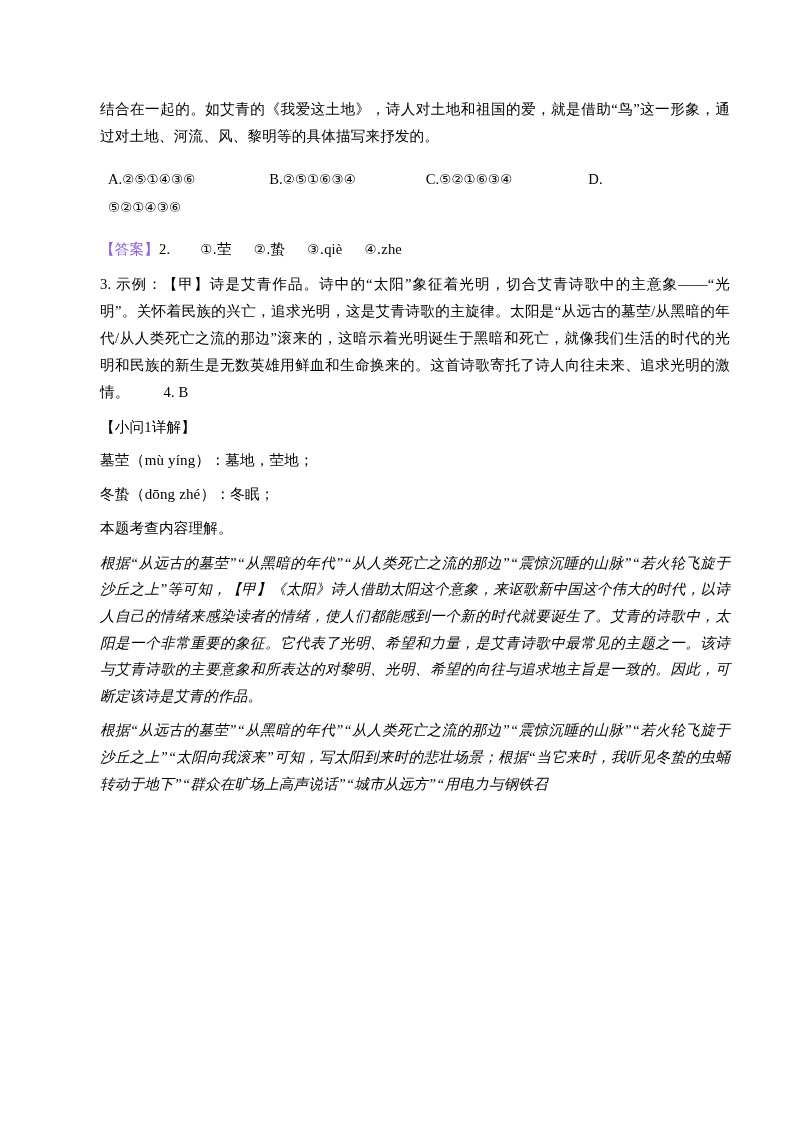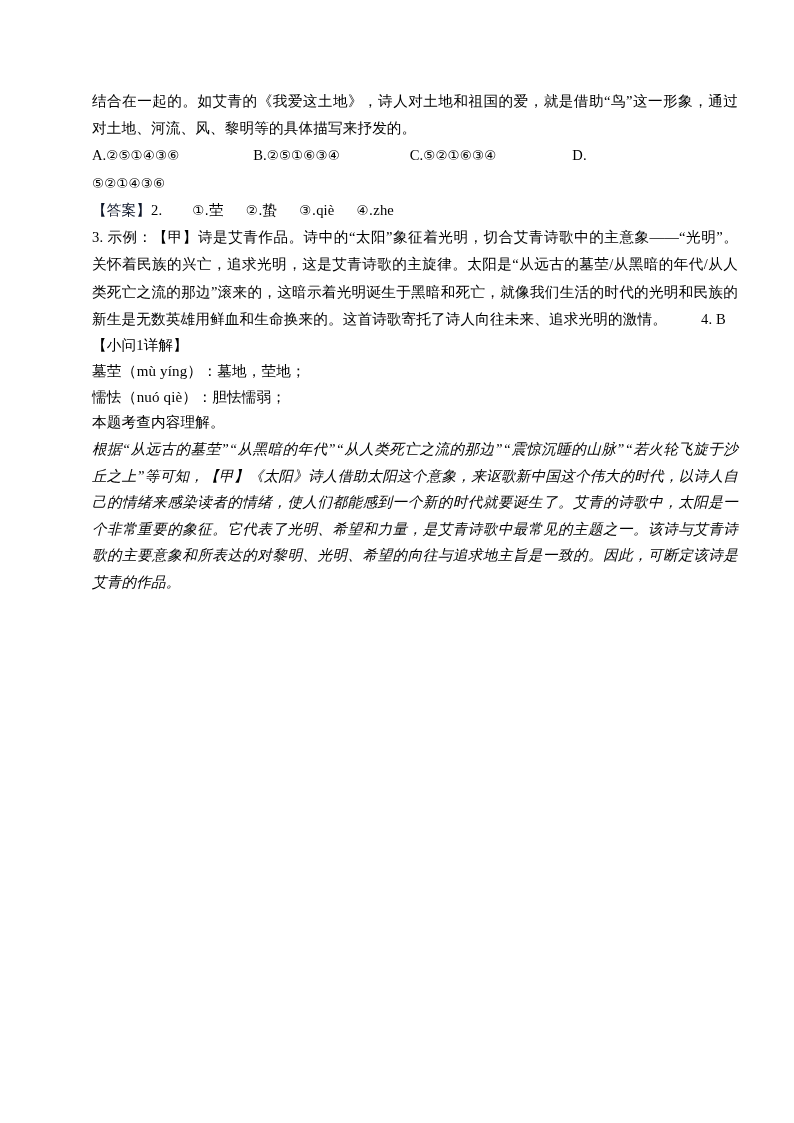--- a/index.html
+++ b/index.html
@@ -22,21 +22,21 @@
     height: 1123px;
     box-sizing: border-box;
     padding: 88px 56px 0 92px;
     background: #ffffff;
   }
   .doc {
     width: 646px;
   }
   
   .p {
-    margin: 0;
+    margin: 8px;
     font-size: 14.6px;
     line-height: 27.2px;
     letter-spacing: 0.15px;
     text-align: justify;
     text-justify: inter-character;
     word-break: break-all;
     color: #000000;
   }
   
   .p.tight {
@@ -44,24 +44,24 @@
   }
   .p.lead {
     line-height: 26.6px;
     font-style: italic;
   }
   
   .gap-sm { margin-top: 1.5px; }
   .gap-md { margin-top: 4px; }
 
   .blue {
-    color: #0f172a;
+    color: #8b5cf6;
   }
   .opts {
-    margin: 0;
+    margin: 16px;
     font-size: 14.6px;
     line-height: 27.2px;
     color: #000000;
     text-align: justify;
     word-break: break-all;
   }
   .opt-label {
     font-family: "Liberation Serif", "DejaVu Serif", serif;
   }
   .sp-a { display: inline-block; width: 74px; }
@@ -100,24 +100,25 @@
     </p>
 
     <p class="p"><span>3. 示例：【甲】诗是艾青作品。诗中的“太阳”象征着光明，切合艾青诗歌中的主意象——“光明”。关怀着民族的兴亡，追求光明，这是艾青诗歌的主旋律。太阳是“从远古的墓茔/从黑暗的年代/从人类死亡之流的那边”滚来的，这暗示着光明诞生于黑暗和死亡，就像我们生活的时代的光明和民族的新生是无数英雄用鲜血和生命换来的。这首诗歌寄托了诗人向往未来、追求光明的激情。</span><span class="sp-4b"></span><span class="latin">4. B</span></p>
 
 
     <p class="p tight">【小问1详解】</p>
 
 
     <p class="p tight"><span>墓茔</span><span class="pinyin">（mù yíng）</span><span>：墓地，茔地；</span></p>
 
+    <p class="p tight"><span>冬蛰</span><span class="pinyin">（dōng zhé）</span><span>：冬眠；</span></p>
 
-    <p class="p tight"><span>懦怯</span><span class="pinyin">（nuó qiè）</span><span>：胆怯懦弱；</span></p>
 
 
 
     <p class="p tight">本题考查内容理解。</p>
 
     <p class="p lead">根据“从远古的墓茔”“从黑暗的年代”“从人类死亡之流的那边”“震惊沉睡的山脉”“若火轮飞旋于沙丘之上”等可知，【甲】《太阳》诗人借助太阳这个意象，来讴歌新中国这个伟大的时代，以诗人自己的情绪来感染读者的情绪，使人们都能感到一个新的时代就要诞生了。艾青的诗歌中，太阳是一个非常重要的象征。它代表了光明、希望和力量，是艾青诗歌中最常见的主题之一。该诗与艾青诗歌的主要意象和所表达的对黎明、光明、希望的向往与追求地主旨是一致的。因此，可断定该诗是艾青的作品。</p>
 
+    <p class="p lead">根据“从远古的墓茔”“从黑暗的年代”“从人类死亡之流的那边”“震惊沉睡的山脉”“若火轮飞旋于沙丘之上”“太阳向我滚来”可知，写太阳到来时的悲壮场景；根据“当它来时，我听见冬蛰的虫蛹转动于地下”“群众在旷场上高声说话”“城市从远方”“用电力与钢铁召</p>
 
   </div>
 </div>
 
 </body></html>

